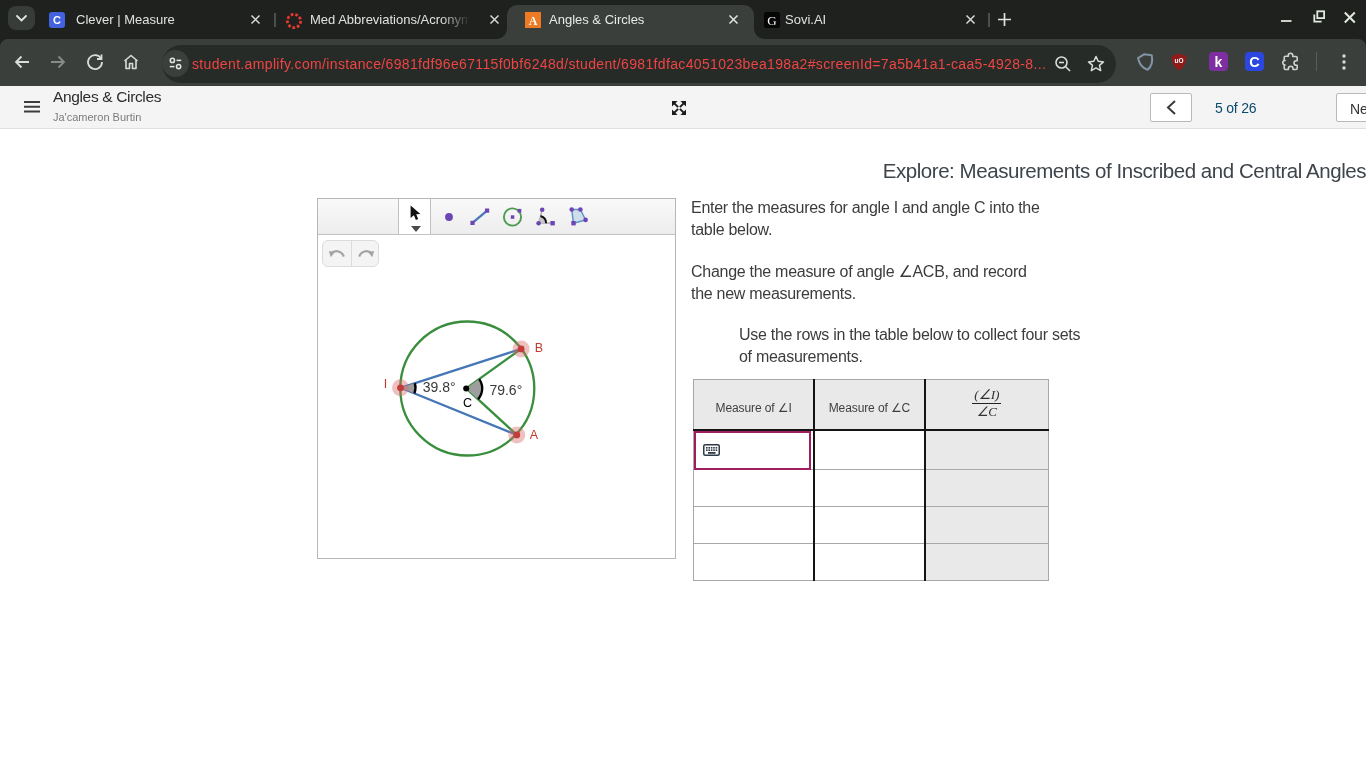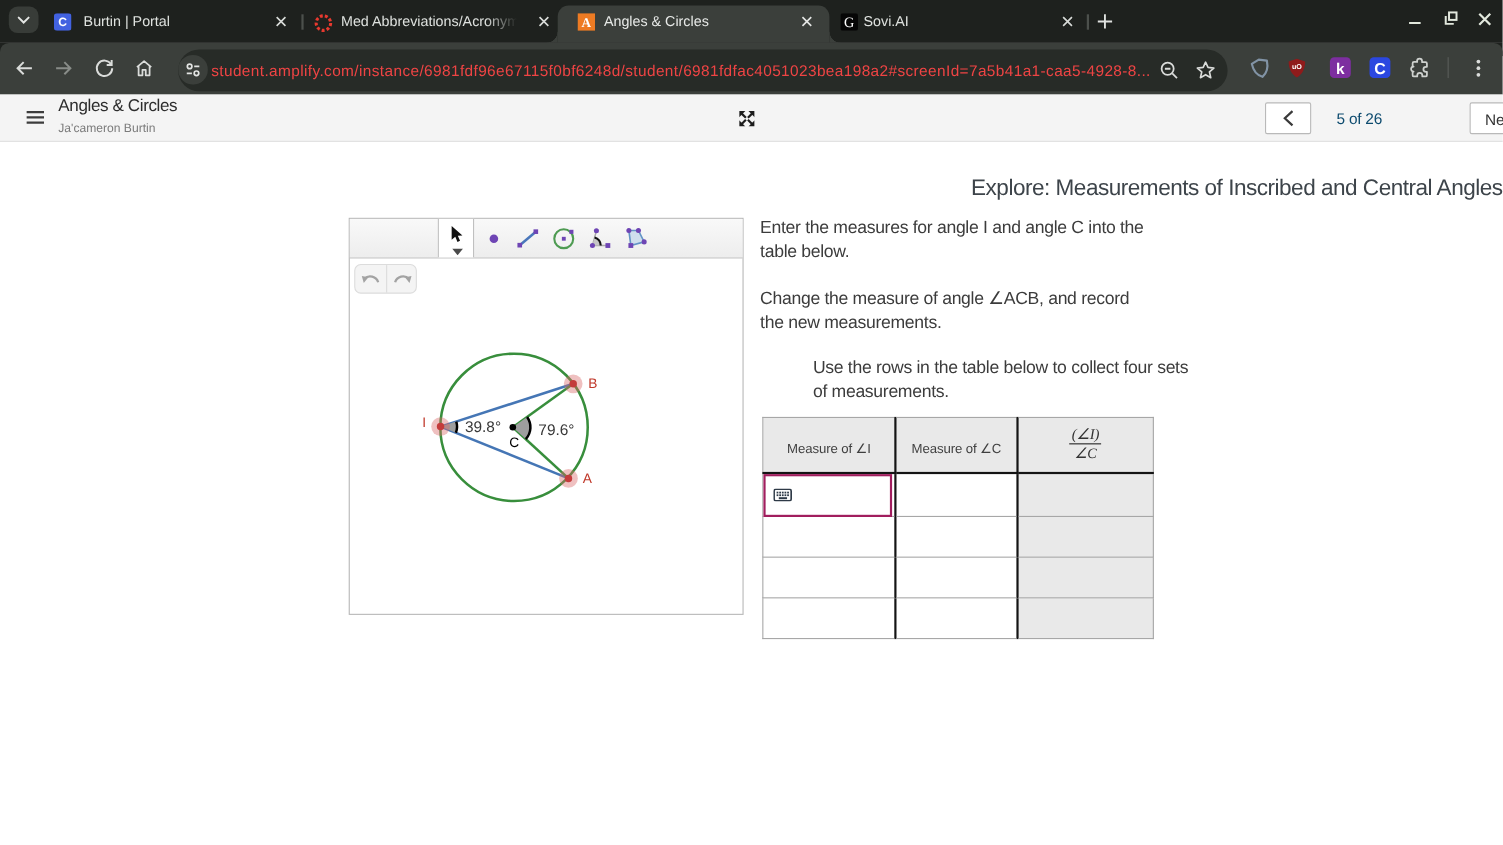--- a/index.html
+++ b/index.html
@@ -77,21 +77,21 @@
       <svg width="27" height="24" viewBox="0 0 27 24">
           <path d="M9 10 L13.5 14.5 L18 10" stroke="#e4e6e4" stroke-width="1.8" fill="none" stroke-linecap="round"></path>
         </svg>
     </div>
 
     <div class="tab" style="left:42px;width:230px;">
       <div class="favicon" style="left:7px;"><svg width="16" height="16">
             <rect x="0" y="0" width="16" height="16" rx="3" fill="#4262e0"></rect>
             <text x="8" y="12" font-size="11" font-weight="bold" fill="#fff" text-anchor="middle" font-family="Liberation Sans">C</text>
           </svg></div>
-      <div class="title">Burtin | Portal</div>
+      <div class="title">Clever | Measure</div>
       <svg class="closex" style="left:207px;" viewBox="0 0 13 13">
           <path d="M2.5 2.5 L10.5 10.5 M10.5 2.5 L2.5 10.5" stroke="#d7dad7" stroke-width="1.5"></path>
         </svg>
     </div>
     <div class="tabdiv" style="left:274px;"></div>
 
     <div class="tab" style="left:284px;width:218px;">
       <div class="favicon" style="left:1px;"><svg width="18" height="18">
             <circle cx="9" cy="9" r="6.6" fill="none" stroke="#e8392f" stroke-width="2.8" stroke-dasharray="2.7 1.9"></circle>
           </svg></div>

